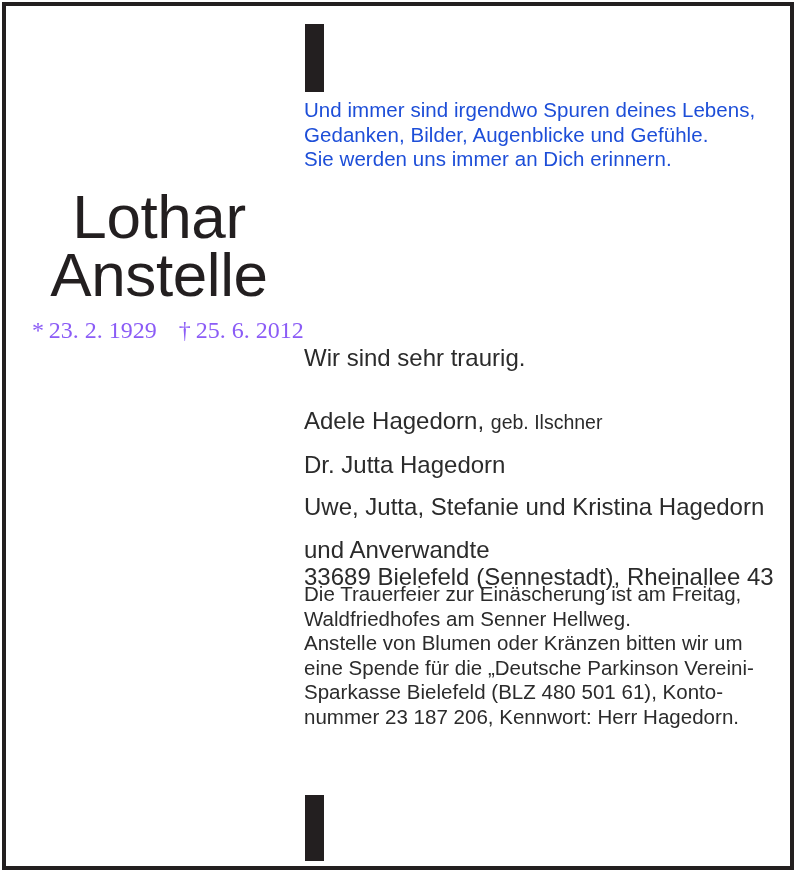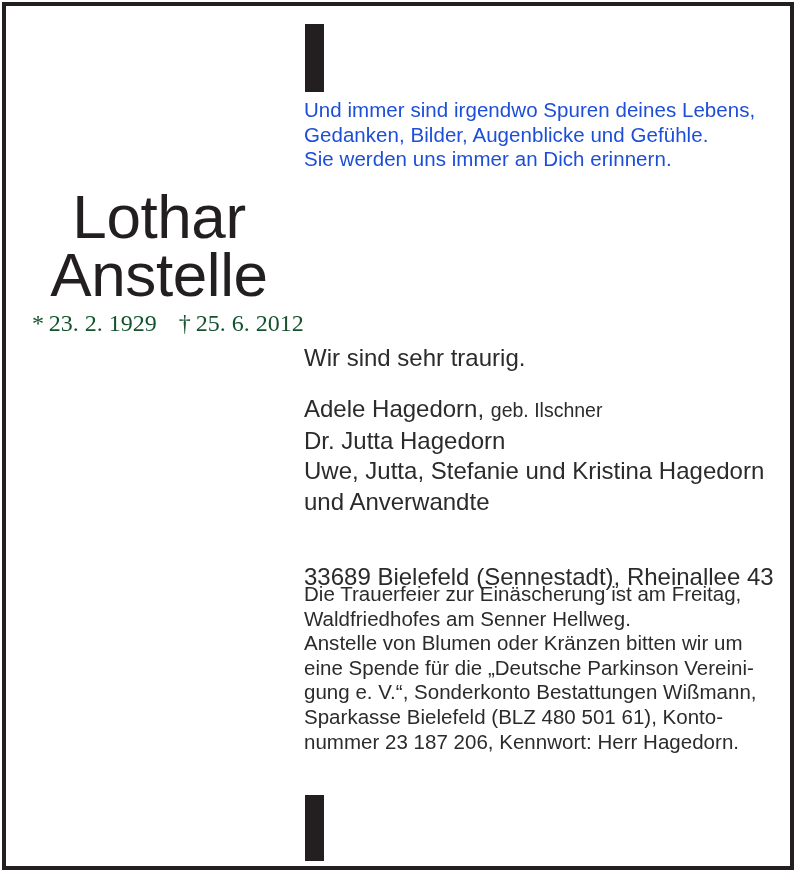--- a/index.html
+++ b/index.html
@@ -79,25 +79,25 @@
     color: #231f20;
     white-space: nowrap;
   }
   .name-line.given {
     padding-bottom: 1px;
   }
 
   .dates {
     position: absolute;
     left: 26px;
-    top: 304px;
+    top: 311px;
     font-family: "Liberation Serif", serif;
     font-size: 24px;
     line-height: 26px;
-    color: #14532d;
+    color: #8b5cf6;
     white-space: nowrap;
   }
   .dates .sym {
     font-family: "Liberation Serif", serif;
   }
   .dates .gap {
     display: inline-block;
     width: 22px;
   }
 
@@ -109,20 +109,21 @@
     color: #2b2b2b;
   }
   .mourners {
     top: 388px;
     font-size: 24px;
     line-height: 30.5px;
     color: #2b2b2b;
   }
   .mourners .line {
     white-space: nowrap;
+    margin-top: 12px;
   }
   .mourners .small {
     font-size: 19.5px;
   }
 
   .address {
     top: 530px;
     font-size: 24px;
     line-height: 30px;
     color: #2b2b2b;
@@ -173,20 +174,19 @@
     <div class="line">und Anverwandte</div>
   </div>
 
   <div class="col address">33689 Bielefeld (Sennestadt), Rheinallee 43</div>
 
   <div class="col service">
     <div class="line">Die Trauerfeier zur Einäscherung ist am Freitag,</div>
     <div class="line">Waldfriedhofes am Senner Hellweg.</div>
     <div class="line">Anstelle von Blumen oder Kränzen bitten wir um</div>
     <div class="line">eine Spende für die „Deutsche Parkinson Vereini-</div>
-    <div class="line">gung e. V.“, Sonderkonto Bestattungen Wißmann,</div>
     <div class="line">Sparkasse Bielefeld (BLZ 480 501 61), Konto-</div>
     <div class="line">nummer 23 187 206, Kennwort: Herr Hagedorn.</div>
   </div>
 
   <div class="mark-bar bottom"></div>
 
 </div>
 
 </body></html>

